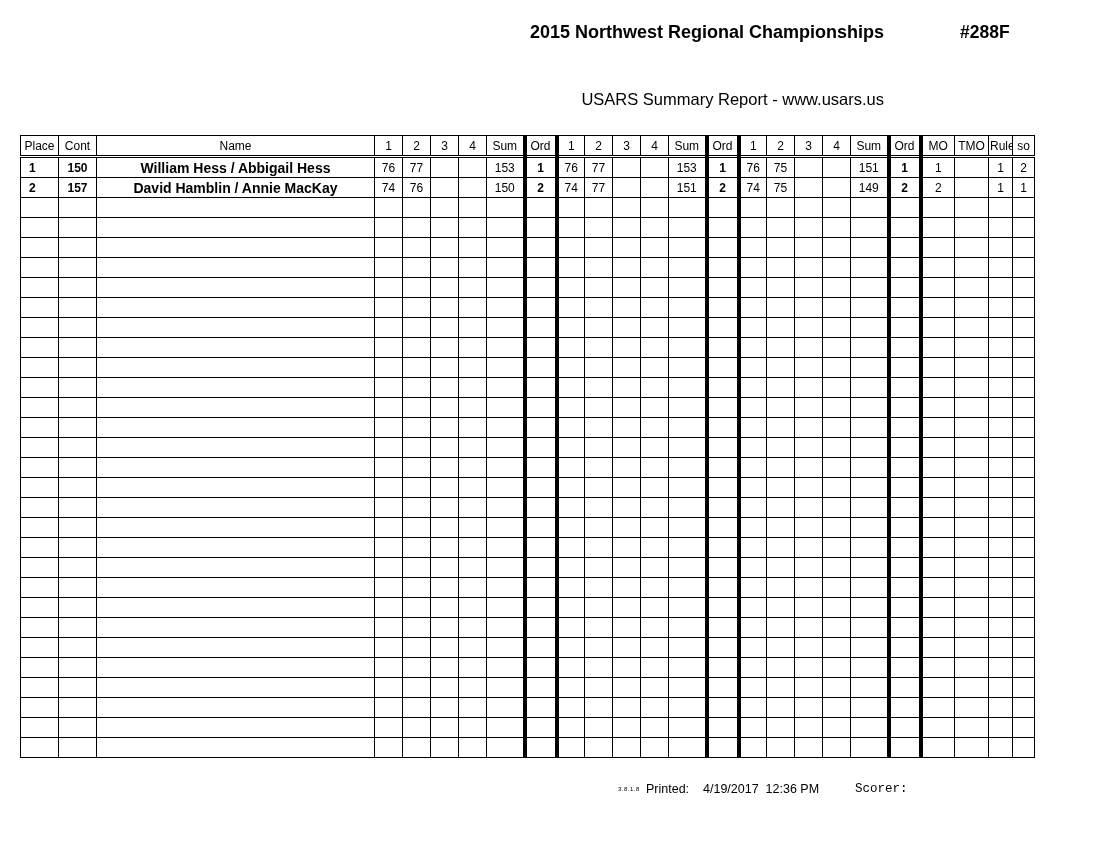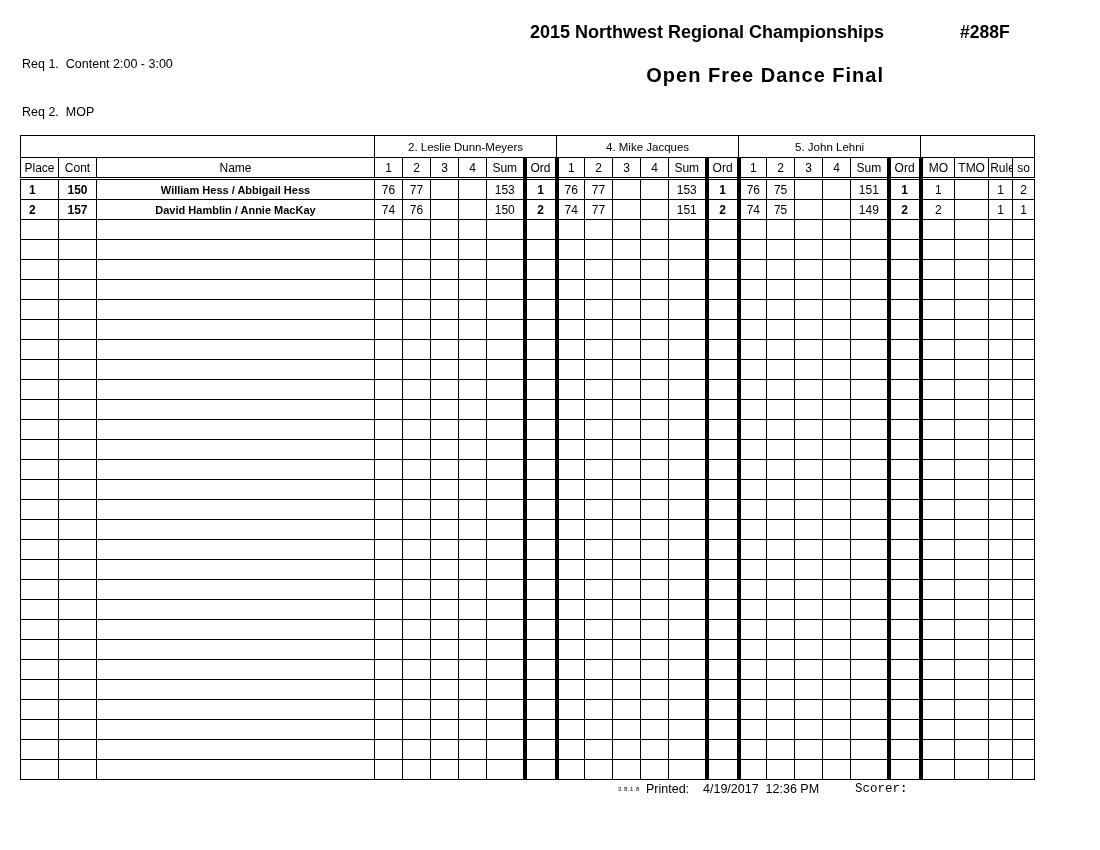--- a/index.html
+++ b/index.html
@@ -69,43 +69,39 @@
   th.c-place { padding: 0; }
 
   
   .c-name  { text-align: left; padding-left: 6px; }
   .c-mark  { text-align: left; padding-left: 3px; }
   .c-sum   { text-align: right; padding-right: 3px; }
   .c-ord   { border-left: 4px solid #000 !important; border-right: 4px solid #000 !important; }
   .c-rule  { text-align: right; padding-right: 4px; }
   tr.drow .c-place { text-align: left; padding-left: 8px; }
   tr.drow .c-place, tr.drow .c-cont, tr.drow .c-name, tr.drow .c-ord { font-weight: bold; }
-  tr.drow .c-name { font-size: 11px; margin-top: 47px; }
+  tr.drow .c-name { font-size: 14px; margin-top: 47px; }
 
   
   .ver-tag {
     position: absolute; left: 618px; top: 786px;
     font-size: 6px; letter-spacing: 0.5px;
   }
   .printed-label { position: absolute; left: 646px; top: 782px; font-size: 12.5px; }
   .printed-value { position: absolute; left: 703px; top: 782px; font-size: 12.5px; white-space: pre; }
   .scorer-label  { position: absolute; left: 855px; top: 782px; font-size: 12.5px; font-family: Liberation Mono, monospace; }
 </style>
 </head>
 <body>
 
 <div class="page">
 
-  <div class="req-block">
-    <div>Req 1.  Content 2:00 - 3:00</div>
-    <div>Req 2.  MOP</div>
-  </div>
 
   <div class="title-line t-main">2015 Northwest Regional Championships</div>
-  <div class="title-line t-event">Open Free Dance Final</div>
+  <div class="title-line t-report">USARS Summary Report - www.usars.us</div>
 
   <div class="event-number">#288F</div>
 
   <table class="grid">
     <colgroup>
       <col style="width:38px">
         <col style="width:38px">
         <col style="width:278px">
       <col style="width:28px">
         <col style="width:28px">
@@ -125,27 +121,20 @@
         <col style="width:28px">
         <col style="width:38px">
         <col style="width:32px">
       <col style="width:34px">
         <col style="width:34px">
         <col style="width:24px">
         <col style="width:22px">
     </colgroup>
 
     <tbody>
-        <tr class="jrow">
-      <td class="spacer" colspan="3"></td>
-      <td class="jname" colspan="6">2.  Leslie Dunn-Meyers</td>
-      <td class="jname" colspan="6">4.  Mike Jacques</td>
-      <td class="jname" colspan="6">5.  John Lehni</td>
-      <td class="spacer" colspan="4"></td>
-    </tr>
 
     <tr class="hrow">
       <th class="c-place">Place</th>
       <th class="c-cont">Cont</th>
       <th class="c-name">Name</th>
 
       <th class="c-mark">1</th>
       <th class="c-mark">2</th>
       <th class="c-mark">3</th>
       <th class="c-mark">4</th>

